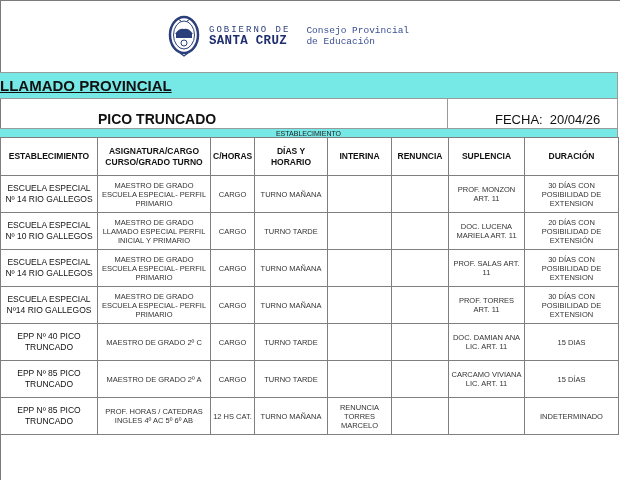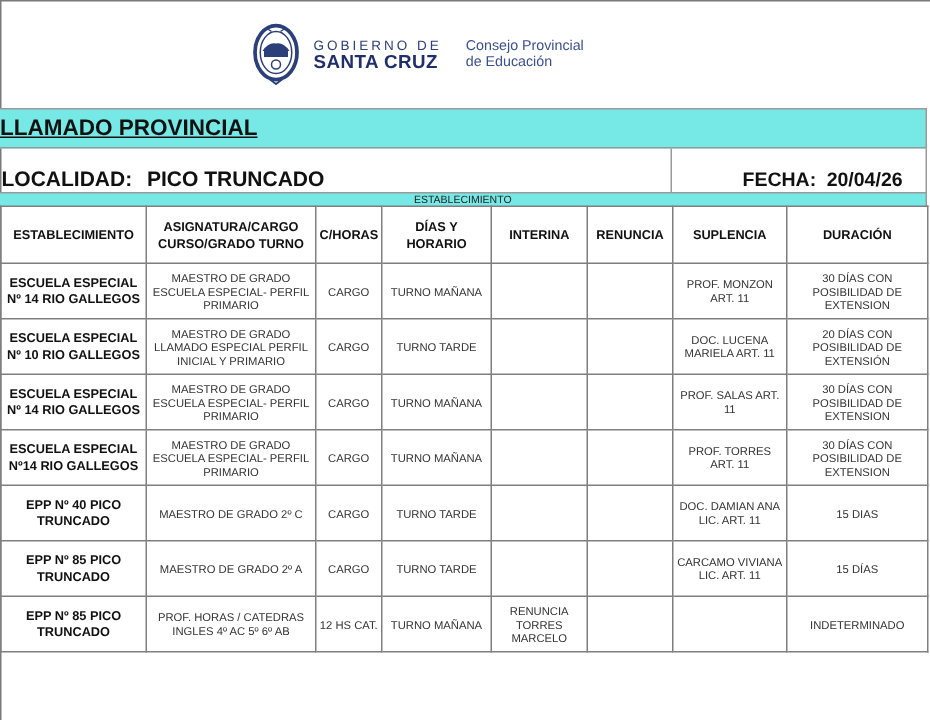--- a/index.html
+++ b/index.html
@@ -1,48 +1,48 @@
 <!DOCTYPE html>
 <html><head>
 <meta charset="utf-8">
 <style>
   * { box-sizing: border-box; margin: 0; padding: 0; }
   html, body { width: 620px; height: 480px; background: #ffffff; overflow: hidden; }
   body { font-family: "Liberation Sans", sans-serif; color: #111; position: relative; }
   .page-frame { position: absolute; left: 0; top: 0; width: 620px; height: 480px;
     border-top: 1px solid #7a7a7a; border-left: 1px solid #7a7a7a; }
-  .header-logo { position: absolute; left: 168px; top: 14px; height: 44px; display: flex; align-items: center; }
+  .header-logo { position: absolute; left: 168px; top: 14px; height: 44px; display: flex; align-items: center; font-family: Liberation Mono, monospace; }
   .crest { width: 32px; height: 42px; }
   .gov-text { margin-left: 9px; display: flex; flex-direction: column; justify-content: center; }
   .gov-line1 { font-size: 9px; letter-spacing: 2px; color: #2b3f7a; line-height: 10px; }
   .gov-line2 { font-size: 12.5px; font-weight: bold; color: #1f2f6e; line-height: 13px; letter-spacing: 0.3px; }
   .council { margin-left: 16px; display: flex; flex-direction: column; justify-content: space-between; }
   .council span { font-size: 9.5px; color: #3a4f93; line-height: 11px; }
 
   .title-band { position: absolute; left: 0; top: 72px; width: 618px; height: 27px;
     background: #76e8e6; border-top: 1px solid #9a9a9a; border-bottom: 1px solid #9a9a9a; border-right: 1px solid #9a9a9a;
     display: flex; align-items: center; justify-content: flex-start; }
   .title-band h1 { font-size: 15px; font-weight: bold; text-decoration: underline; color: #111; }
 
   .loc-row { position: absolute; left: 0; top: 99px; width: 618px; height: 29px; border-right: 1px solid #9a9a9a; }
   .loc-label { position: absolute; left: 1px; top: 12px; font-size: 14px; font-weight: bold; }
   .loc-value { position: absolute; left: 98px; top: 12px; font-size: 14px; font-weight: bold; }
   .loc-divider { position: absolute; left: 447px; top: 0; width: 1px; height: 29px; background: #9a9a9a; }
-  .fecha { position: absolute; left: 480px; top: 13px; font-size: 13px; font-weight: bold; padding-left: 15px; }
+  .fecha { position: absolute; left: 480px; top: 13px; font-size: 13px; font-weight: normal; padding-left: 15px; }
   .fecha .v { margin-left: 7px; }
 
   .estab-band { position: absolute; left: 0; top: 128px; width: 618px; height: 10px;
     background: #76e8e6; border-top: 1px solid #9a9a9a; border-right: 1px solid #9a9a9a;
     font-size: 7px; text-align: center; line-height: 9px; color: #222; }
 
   table.grid { position: absolute; left: 0; top: 137px; width: 618px; border-collapse: collapse; table-layout: fixed; }
   table.grid td, table.grid th { border: 1px solid #7f7f7f; text-align: center; vertical-align: middle; padding: 0 2px; }
   table.grid th { font-size: 8.5px; font-weight: bold; height: 38px; line-height: 11px; color: #111; }
   table.grid td { font-size: 7.5px; line-height: 9px; color: #333; height: 37px; }
-  table.grid td.est { font-weight: bold; font-size: 8.5px; color: #111; line-height: 11px; }
+  table.grid td.est { font-weight: normal; font-size: 8.5px; color: #111; line-height: 11px; }
   table.grid td.dur { color: #333; }
 </style>
 </head>
 <body>
 
 <div class="page-frame"></div>
 
 <div class="header-logo">
   <svg class="crest" viewBox="0 0 32 42">
     <ellipse cx="16" cy="20" rx="14" ry="18" fill="none" stroke="#2b3f7a" stroke-width="2.5"></ellipse>
@@ -61,21 +61,20 @@
     <span>Consejo Provincial</span>
     <span>de Educación</span>
   </div>
 </div>
 
 <div class="title-band">
   <h1>LLAMADO PROVINCIAL</h1>
 </div>
 
 <div class="loc-row">
-  <span class="loc-label">LOCALIDAD:</span>
   <span class="loc-value">PICO TRUNCADO</span>
   <div class="loc-divider"></div>
   <span class="fecha"><span>FECHA:</span><span class="v">20/04/26</span></span>
 </div>
 
 <div class="estab-band">ESTABLECIMIENTO</div>
 
 <table class="grid">
   <colgroup>
     <col style="width:97px">

